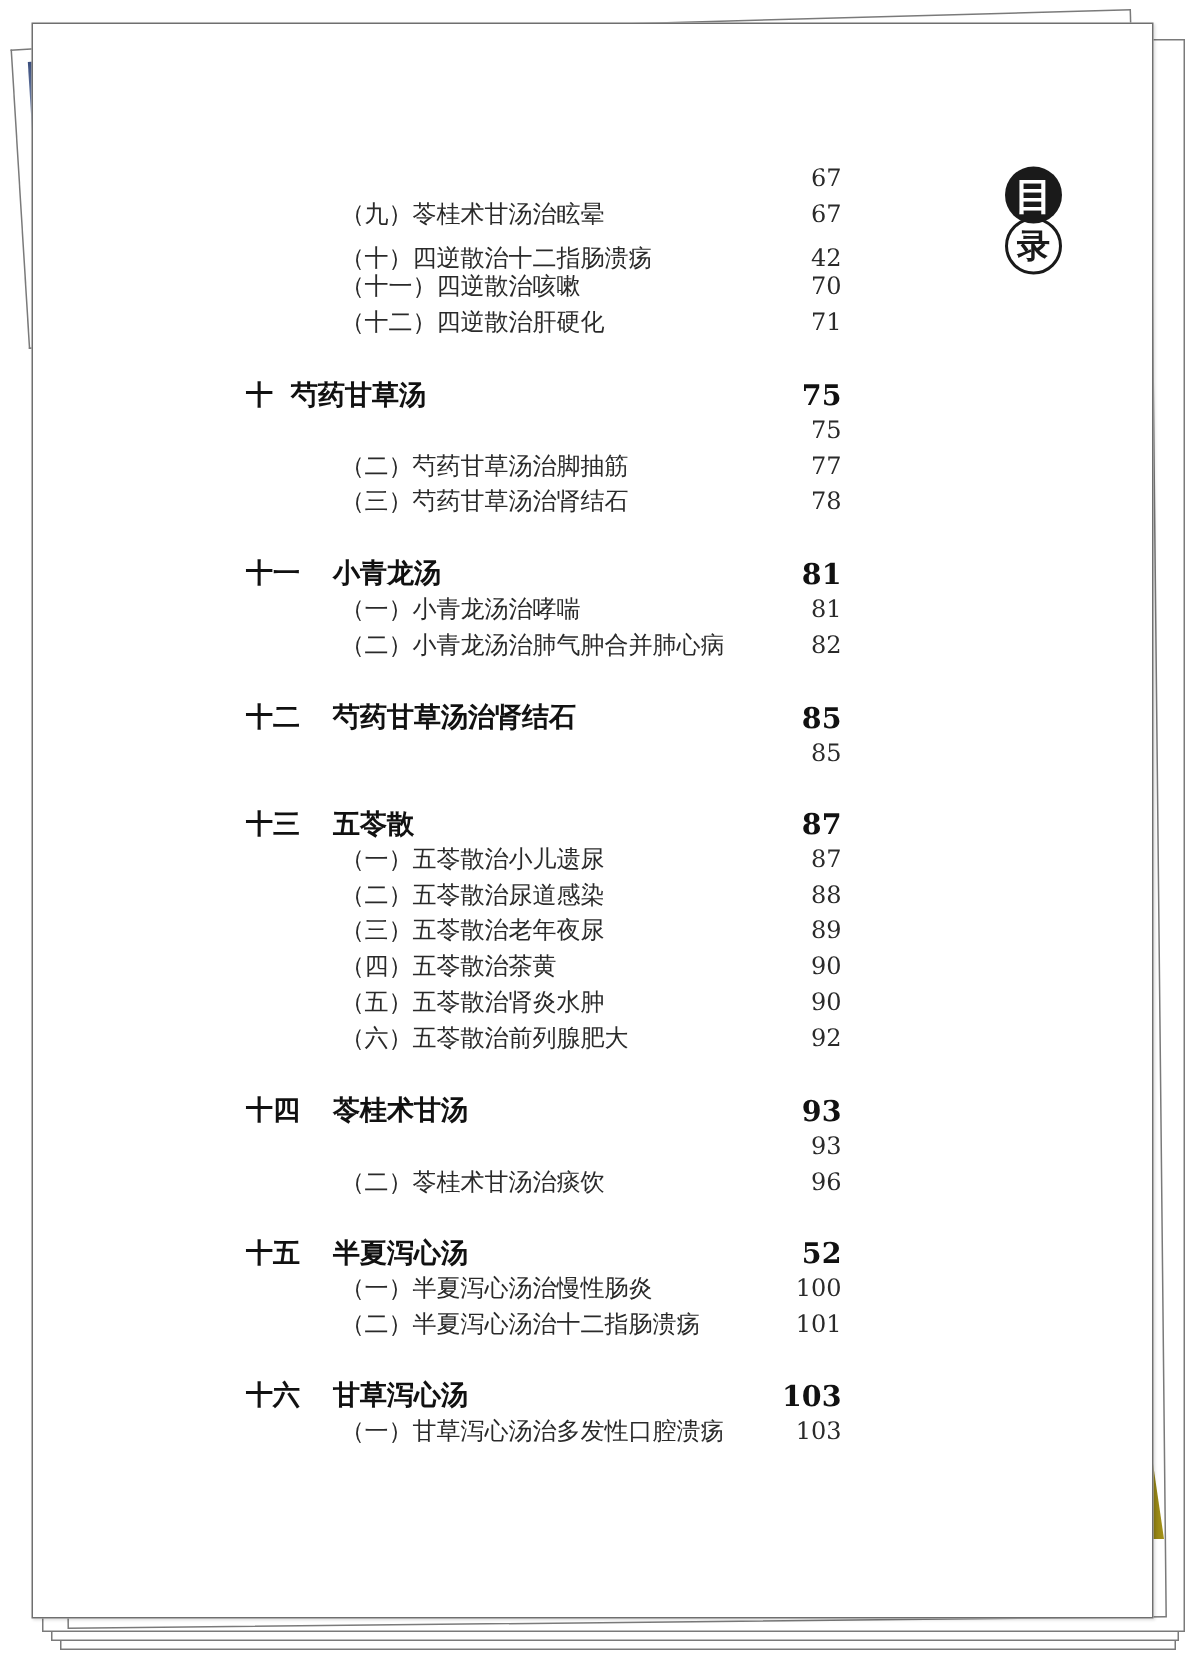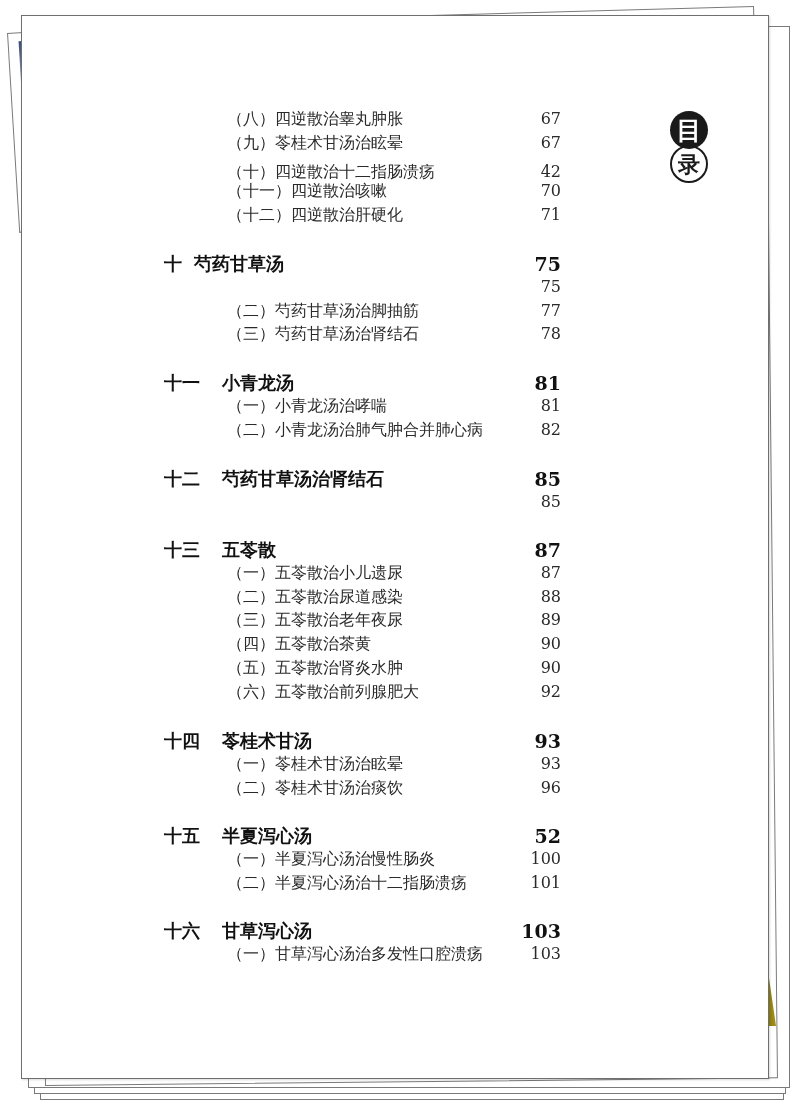--- a/index.html
+++ b/index.html
@@ -155,21 +155,20 @@
     <span>目</span>
   </div>
   <div class="badge-circle badge-bottom">
     <span>录</span>
   </div>
 </div>
 
 <div class="toc">
 
   <div class="row sub" style="top:107px">
-    <span class="title">（八）四逆散治睾丸肿胀</span>
     <span class="page-no">67</span>
   </div>
   <div class="row sub" style="top:131px">
     <span class="title">（九）苓桂术甘汤治眩晕</span>
     <span class="page-no">67</span>
   </div>
   <div class="row sub" style="top:160px">
     <span class="title">（十）四逆散治十二指肠溃疡</span>
     <span class="page-no">42</span>
   </div>
@@ -251,21 +250,20 @@
     <span class="title">（六）五苓散治前列腺肥大</span>
     <span class="page-no">92</span>
   </div>
 
   <div class="row head" style="top:729px">
     <span class="num">十四</span>
     <span class="title">苓桂术甘汤</span>
     <span class="page-no">93</span>
   </div>
   <div class="row sub" style="top:752px">
-    <span class="title">（一）苓桂术甘汤治眩晕</span>
     <span class="page-no">93</span>
   </div>
   <div class="row sub" style="top:776px">
     <span class="title">（二）苓桂术甘汤治痰饮</span>
     <span class="page-no">96</span>
   </div>
 
   <div class="row head" style="top:824px">
     <span class="num">十五</span>
     <span class="title">半夏泻心汤</span>

